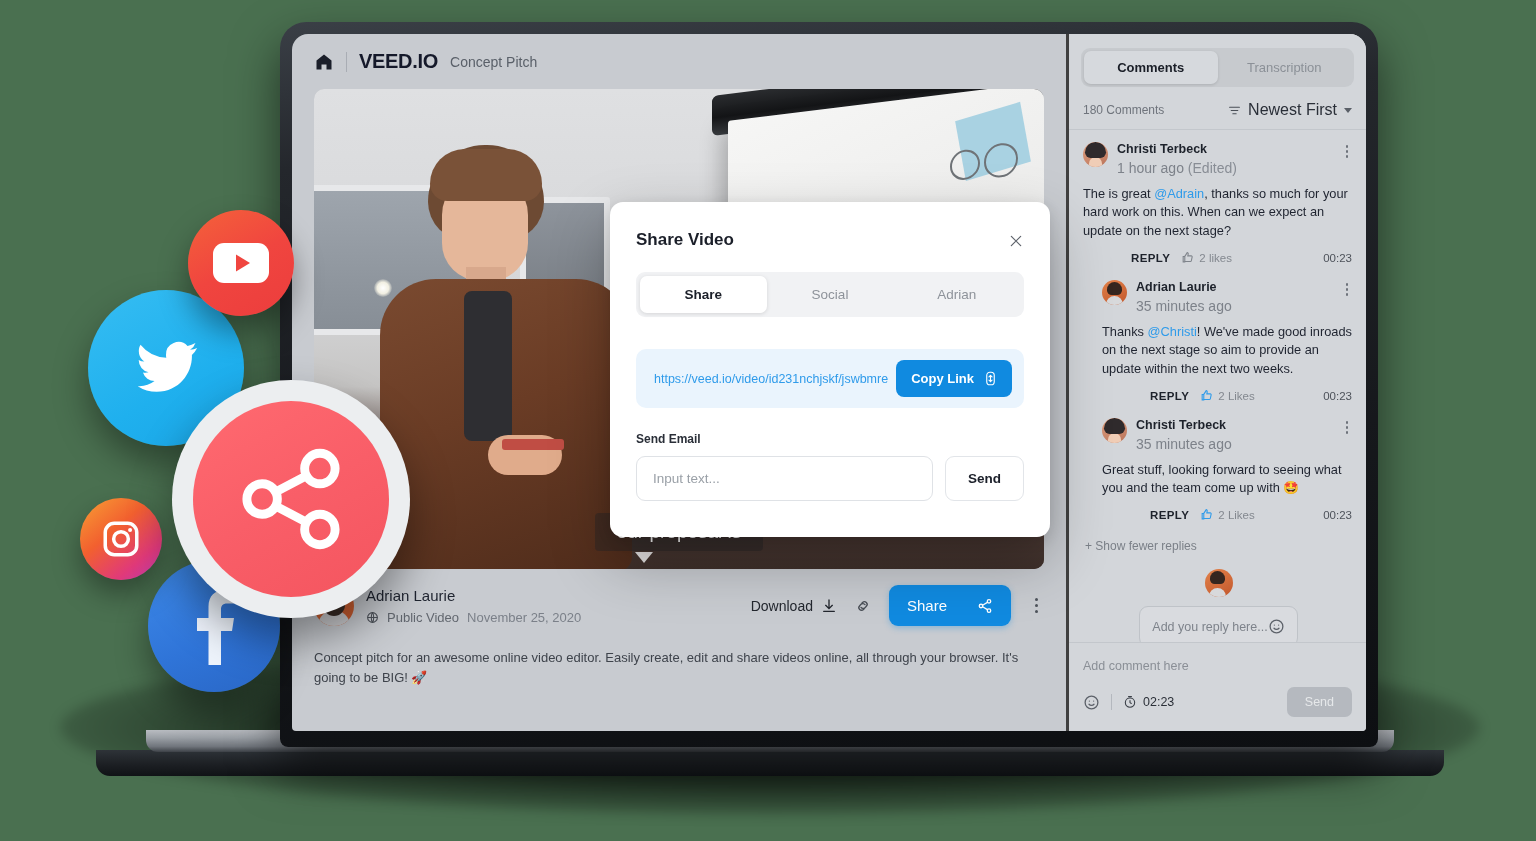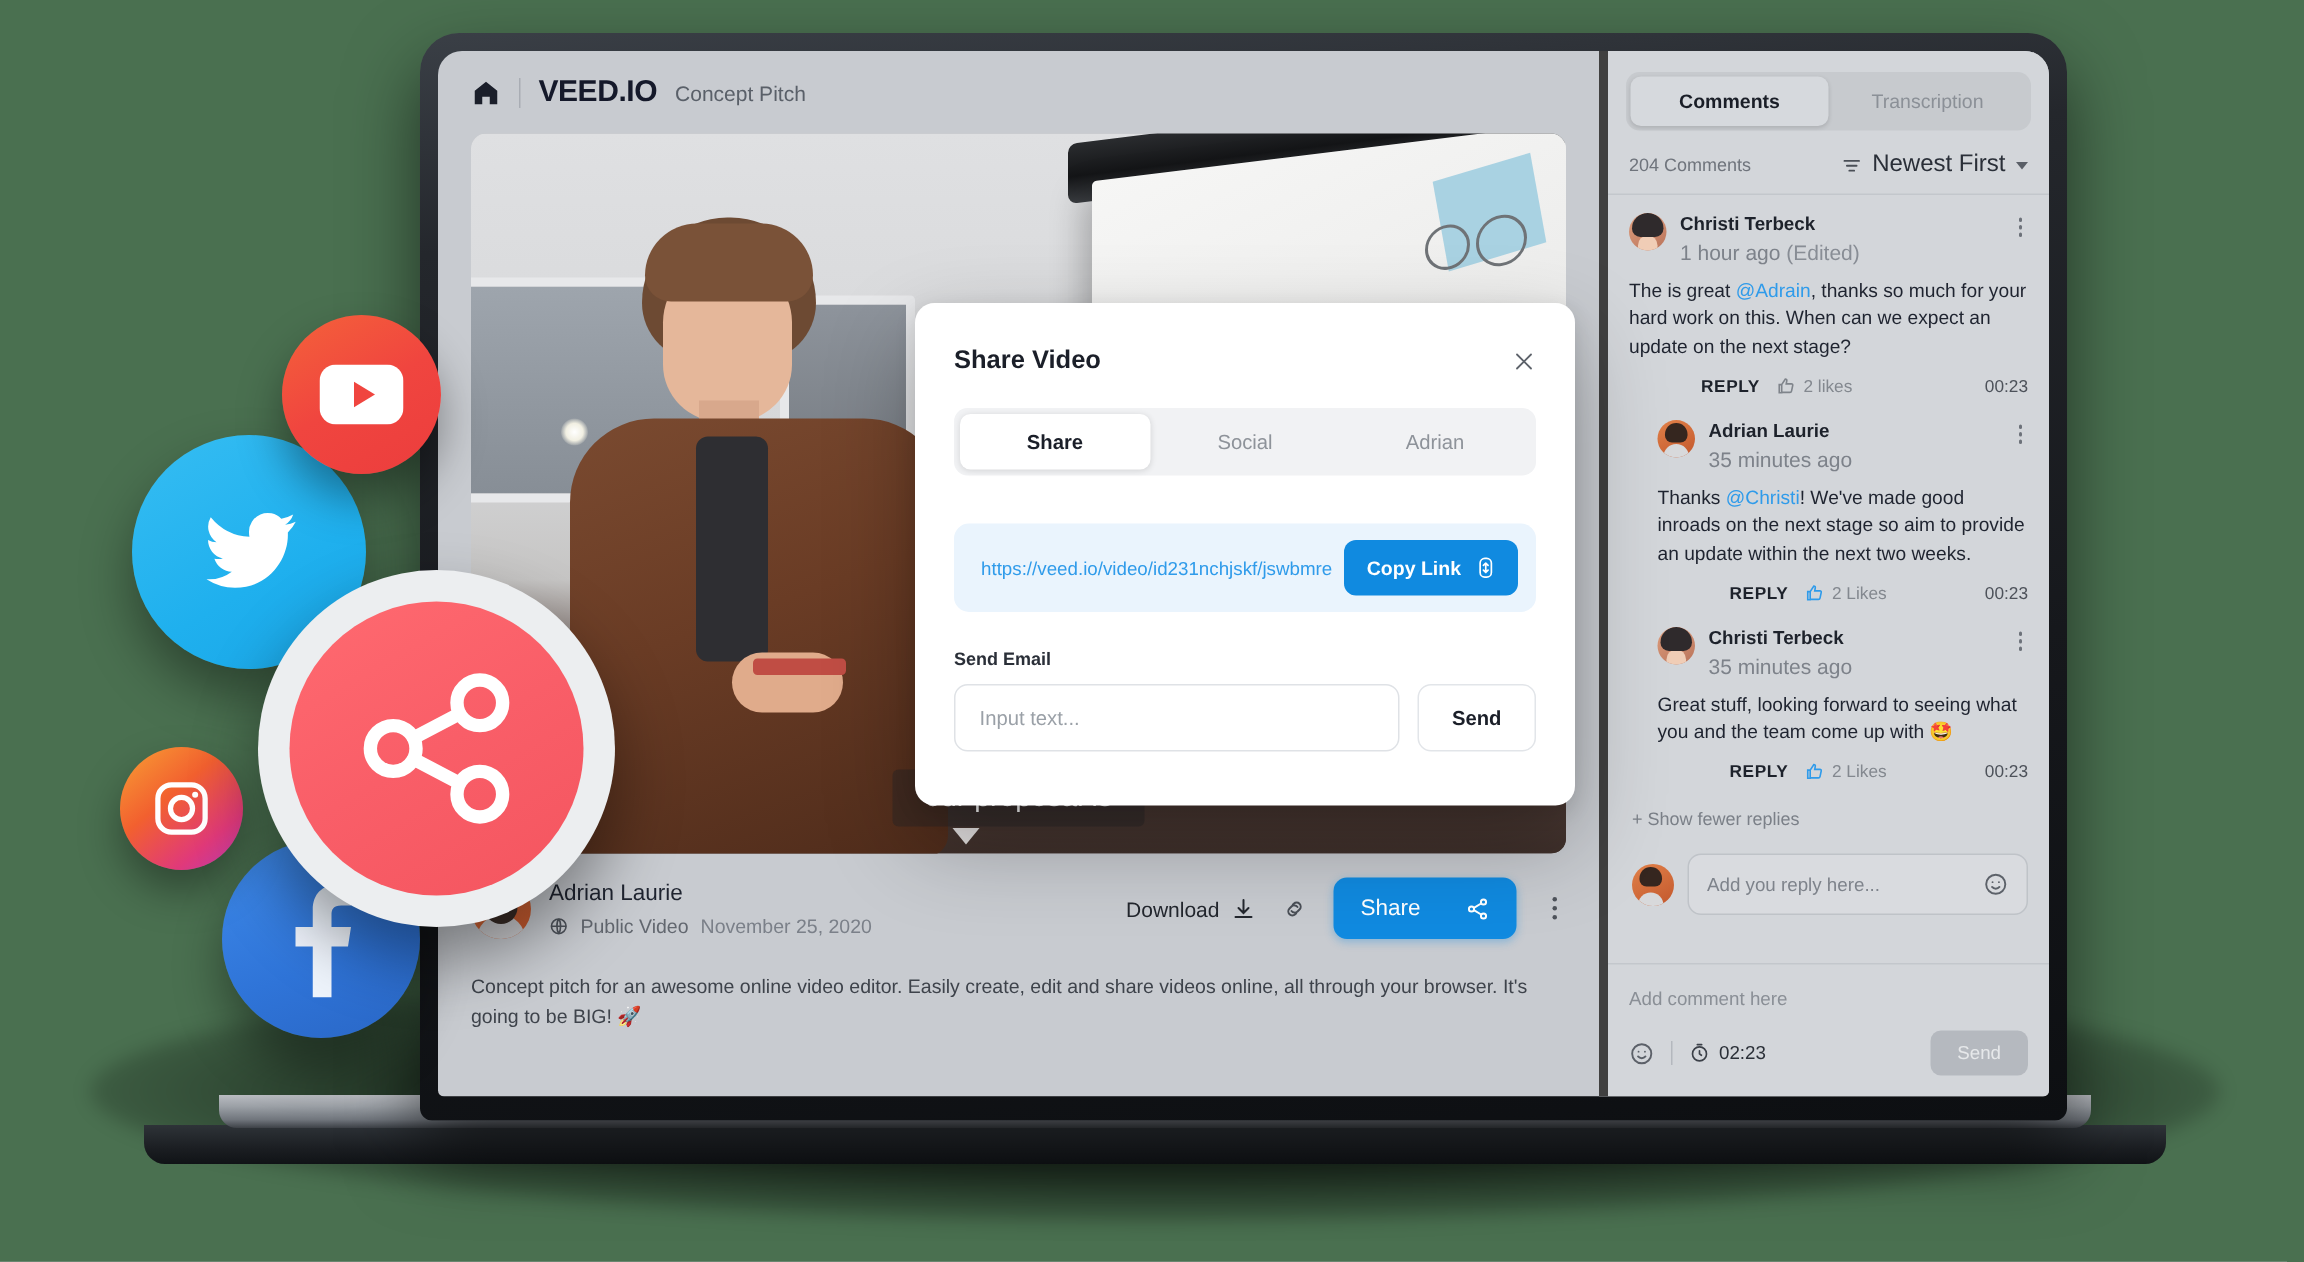--- a/index.html
+++ b/index.html
@@ -61,21 +61,21 @@
     border-radius: 0 0 14px 14px;
     filter: blur(0.4px);
   }
 
   
   .app { display: flex; width: 100%; height: 100%; background: #c8cbd0; }
   .app-left { flex: 1 1 auto; position: relative; }
   .app-right {
     width: 300px; flex: 0 0 300px;
     background: #d3d6da;
-    border-left: 6px solid #404040;
+    border-left: 3px solid #404040;
     display: flex; flex-direction: column;
     position: relative;
   }
 
   
   .topbar { display: flex; align-items: center; gap: 12px; padding: 16px 22px 14px 22px; }
   .home-icon { width: 20px; height: 20px; color: #1b1f2a; display: block; }
   .topbar-sep { width: 1px; height: 20px; background: #a9adb4; }
   .brand { font-size: 20px; font-weight: 800; letter-spacing: -0.3px; color: #15192a; }
   .breadcrumb-title { font-size: 14px; color: #5a6069; }
@@ -242,21 +242,21 @@
   .c-actions { display:flex; align-items:center; gap:11px; margin-top:10px; }
   .c-reply { font-size:11.5px; font-weight:700; color:#1d222b; letter-spacing:0.4px; cursor:pointer;margin-left:48px; }
   .likes { display:flex; align-items:center; gap:5px; font-size:11.5px; color:#83888f; cursor:pointer; }
   .thumb { width:13px;height:13px;display:block; }
   .thumb.blue { color:#2f9bea; }
   .thumb.grey { color:#7f848b; }
   .c-ts { margin-left:auto; font-size:11.5px; color:#4d525a; }
 
   .show-fewer { font-size:12px; color:#7b8088; padding:2px 0 14px 2px; cursor:pointer; }
 
-  .reply-row { display:flex; align-items:center; gap:9px; padding:2px 0 0 2px; }
+  .reply-row { display:flex; align-items:center; gap:9px; padding:2px 0 0 2px;flex-direction:column; }
   .reply-box {
     flex:1 1 auto; display:flex; align-items:center; justify-content:space-between;
     border:1px solid #bfc3c8; border-radius:9px; padding:11px 12px;
     background:rgba(255,255,255,0.14);
   }
   .reply-ph { font-size:12.5px; color:#7e838b; }
   .smiley { width:17px;height:17px;display:block;color:#5c6169; }
 
   .composer {
     border-top:1px solid #c3c7cc;
@@ -488,21 +488,21 @@
         </div>
 
         <div class="app-right">
 
           <div class="tabs">
             <div class="tab active">Comments</div>
             <div class="tab">Transcription</div>
           </div>
 
           <div class="count-row">
-            <span class="count-label">204 Comments</span>
+            <span class="count-label">180 Comments</span>
             <div class="sort">
               <span>
                 <svg class="sort-icon" viewBox="0 0 24 24" fill="none" stroke="currentColor" stroke-width="2.2" stroke-linecap="round">
                   <path d="M3 6h18M6 12h12M9 18h6"></path>
                 </svg>
               </span>
               <span>Newest First</span>
               <span class="caret-down"></span>
             </div>
           </div>

